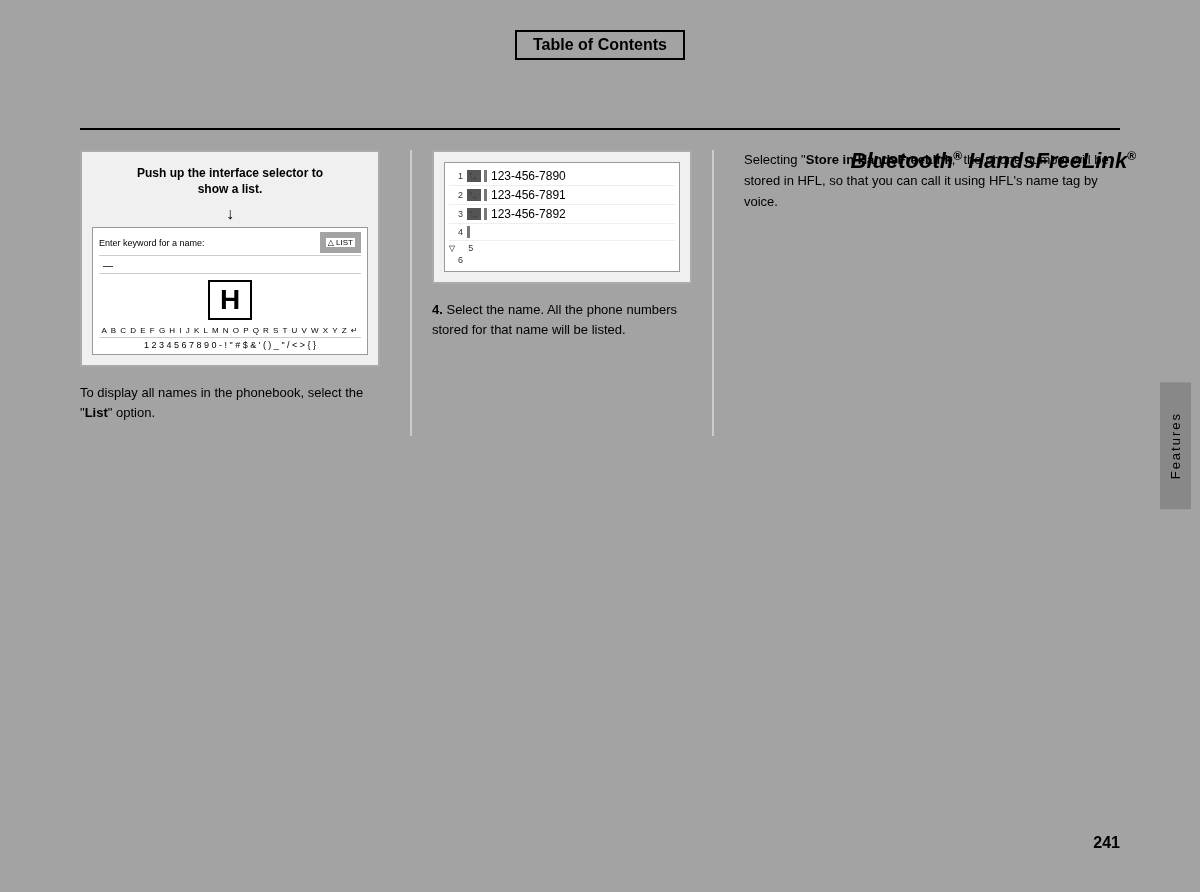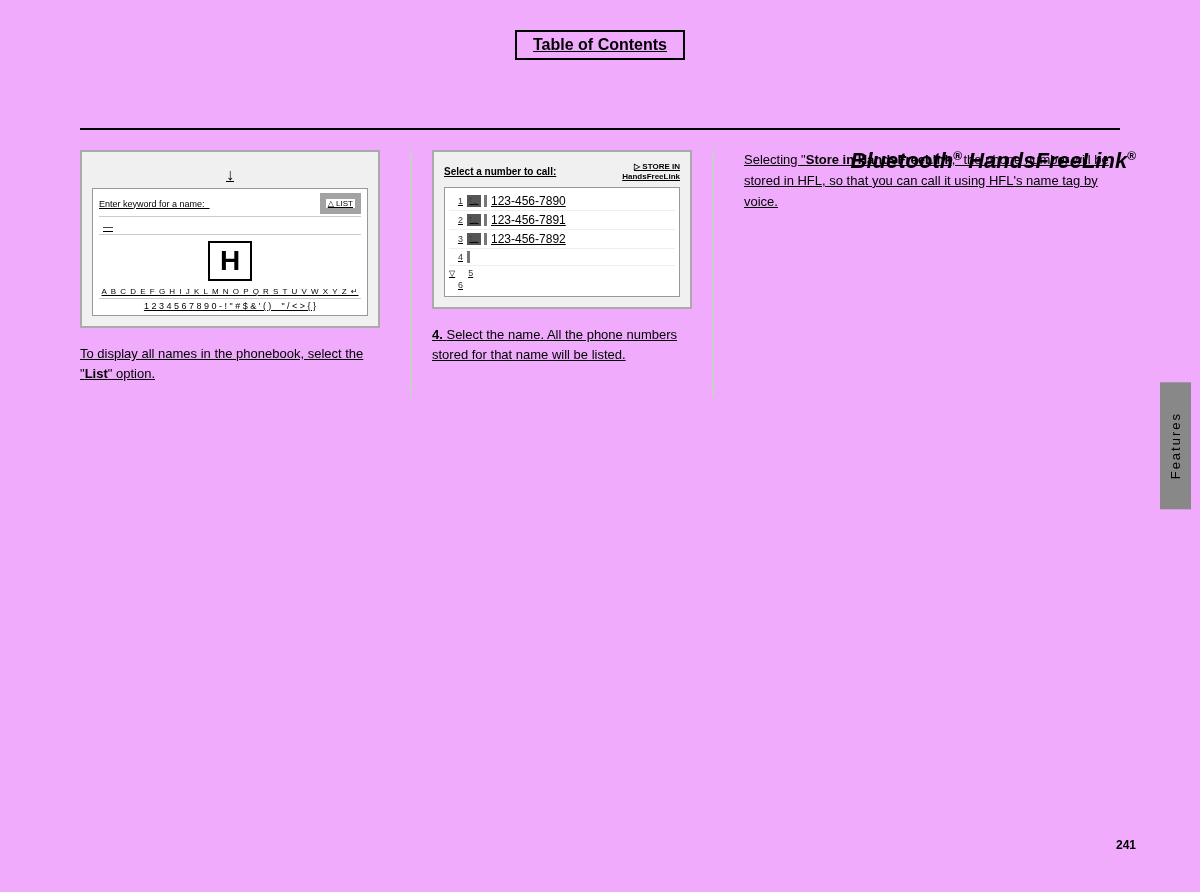--- a/index.html
+++ b/index.html
@@ -8,23 +8,22 @@
       height: 892px;
       background: #ffffff;
       font-family: Arial, Helvetica, sans-serif;
       font-size: 14px;
       color: #000000;
       overflow: hidden;
     }
     .page-wrapper {
       width: 1200px;
       height: 892px;
-      background: #f0abfc;
+      background: #a3a3a3;
       position: relative;
-      text-decoration: underline;
     }
     
     .header {
       padding: 30px 80px 0 80px;
       display: flex;
       flex-direction: column;
       align-items: center;
     }
     .toc-box {
       border: 2px solid #000;
@@ -251,22 +250,22 @@
       font-size: 13px;
       letter-spacing: 2px;
       color: #000;
       background: #888;
       padding: 30px 8px;
     }
     
     .page-number {
       position: absolute;
       bottom: 40px;
-      right: 64px;
-      font-size: 12px;
+      right: 80px;
+      font-size: 16px;
       font-weight: bold;
       margin-top: 6px;
     }
   </style>
 </head>
 <body>
 
 <div class="page-wrapper">
 
   <div class="header">
@@ -277,20 +276,24 @@
     <span><em>Bluetooth</em><sup>®</sup> HandsFreeLink<sup>®</sup></span>
   </div>
 
   <div class="header-divider"></div>
 
   <div class="main-content">
 
     <div class="left-col">
 
       <div class="screen-diagram">
+        <div class="screen-caption">
+          <span>Push up the interface selector to</span><br>
+          <span>show a list.</span>
+        </div>
         <div class="arrow-down">↓</div>
         <div class="screen-inner">
           <div class="keyword-row">
             <span class="keyword-text" style="font-size:9px;">Enter keyword for a name: &nbsp;</span>
             <span class="list-badge">△ LIST</span>
           </div>
           <div style="border-bottom:1px solid #ccc; padding-bottom:2px; margin-bottom:4px; font-size:10px; padding-left:4px;">—</div>
           <div class="letter-center">
             <span class="letter-display">H</span>
           </div>
@@ -302,24 +305,20 @@
       <p class="step-text">
         <span>To display all names in the phonebook, select the "</span><strong>List</strong><span>" option.</span>
       </p>
     </div>
 
     <div class="col-divider"></div>
 
     <div class="mid-col">
 
       <div class="phone-screen">
-        <div class="phone-header">
-          <span>Select a number to call:</span>
-          <span class="store-in-label">▷ STORE IN<br>HandsFreeLink</span>
-        </div>
         <div class="phone-inner">
 
           <div class="phone-row">
             <span class="row-num">1</span>
             <span class="row-icon" style="font-size:7px;">📞</span>
             <span class="row-bar"></span>
             <span class="row-number-text">123-456-7890</span>
           </div>
 
           <div class="phone-row">

